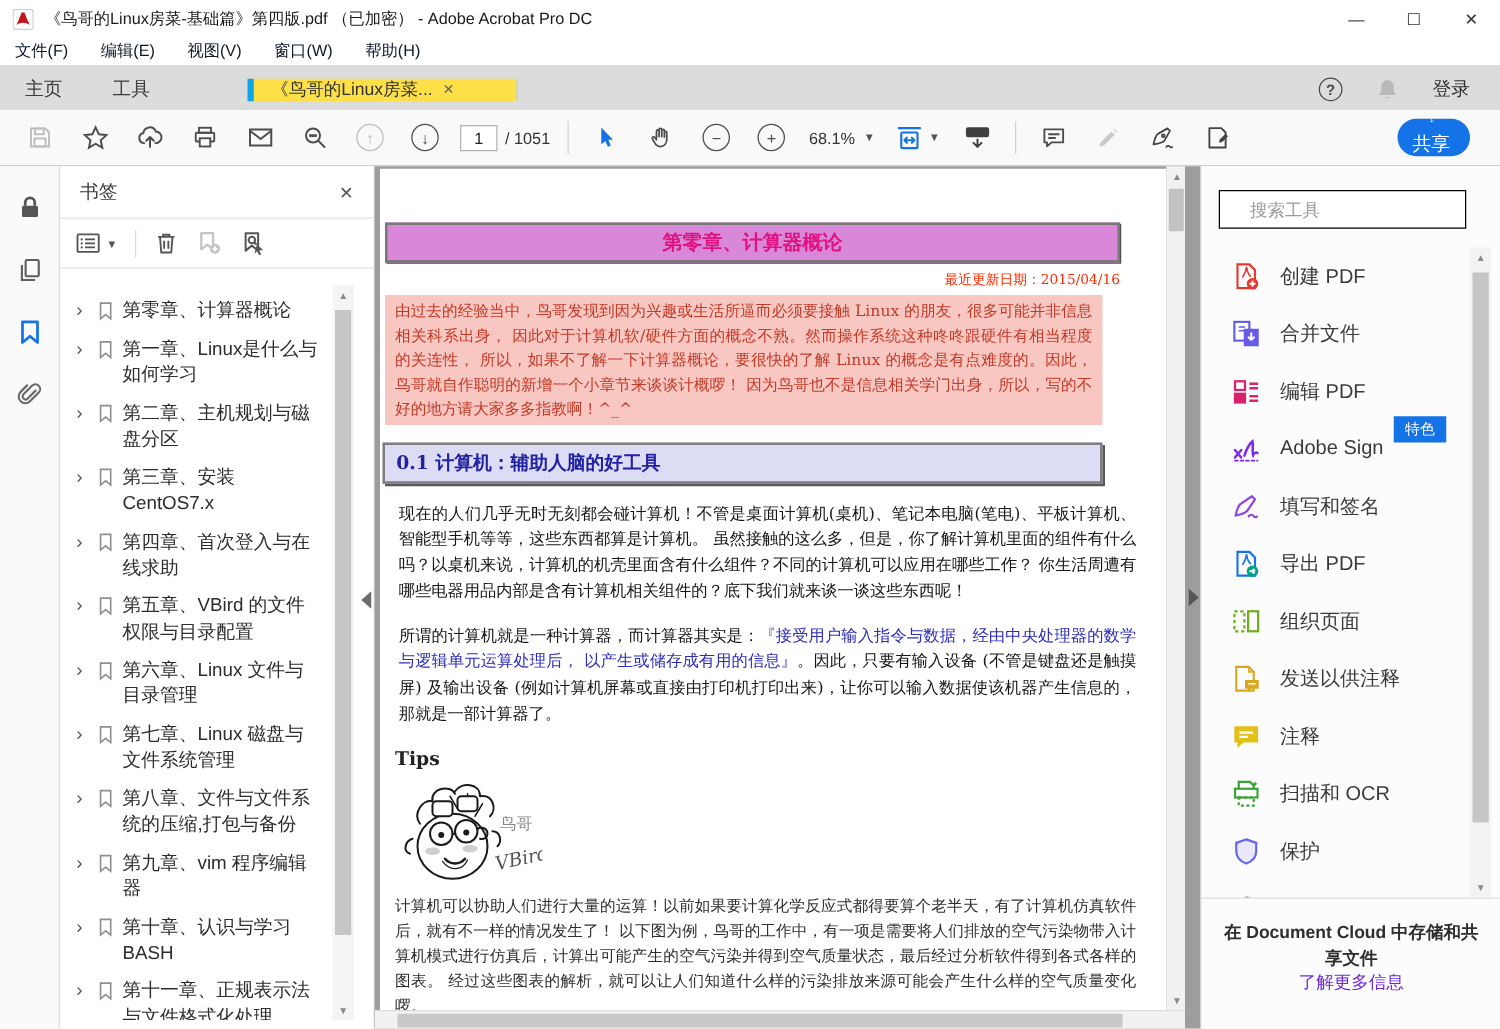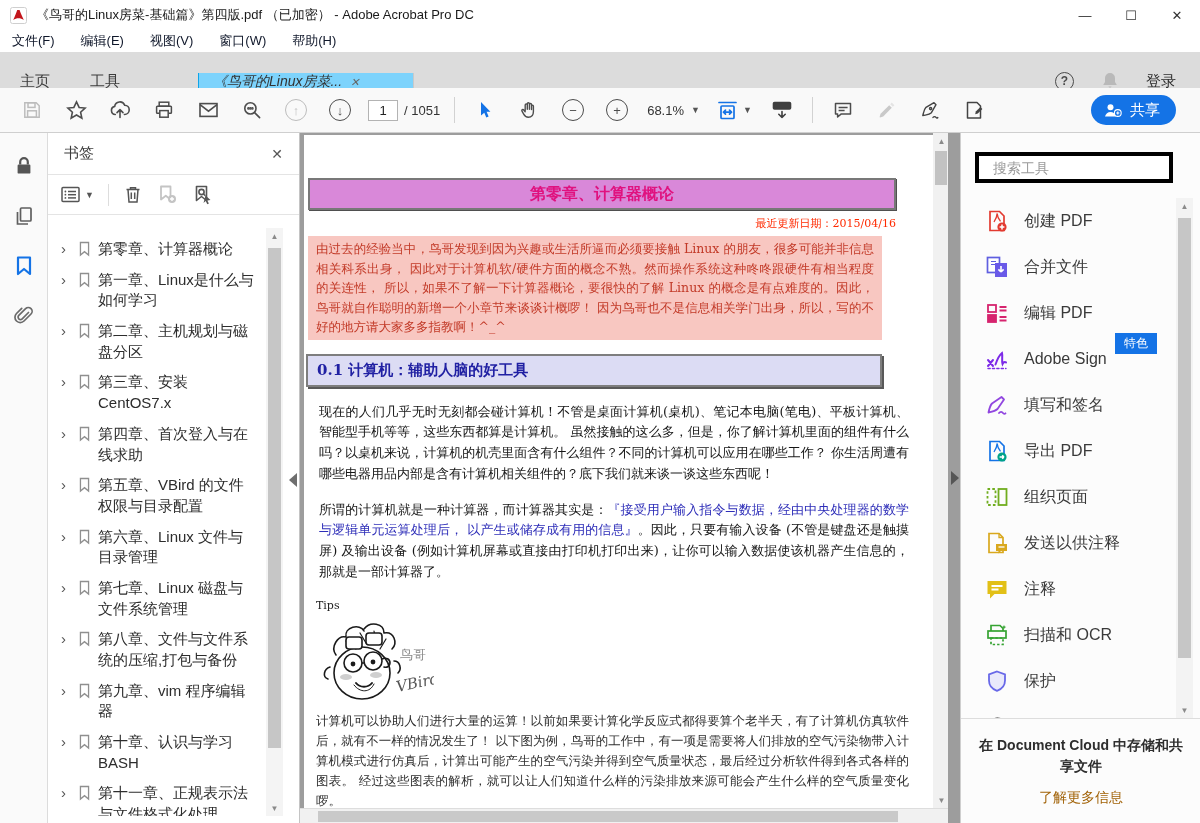--- a/index.html
+++ b/index.html
@@ -16,25 +16,25 @@
   .wbtn { width:46px; height:30px; display:flex; align-items:center; justify-content:center;
           font-size:13px; color:#333; }
 
   
   #menubar { position:absolute; left:0; top:30px; width:1200px; height:22px;
              background:#fff; display:flex; align-items:center; padding-left:12px; gap:26px; }
   .menu-item { font-size:13px; color:#0f172a; }
 
   
   #tabbar { position:absolute; left:0; top:52px; width:1200px; height:40px;
-            background:#dcdcdc; border-bottom:1px solid #c9c9c9; display:flex; align-items:flex-end; }
+            background:#dcdcdc; border-bottom:1px solid #c9c9c9; display:flex; align-items:center; }
   .tab { display:flex; align-items:center; padding:0 20px; font-size:15px; color:#3c3c3c; }
-  .doctab { margin-left:58px; width:216px; background:#7dd3fc; display:flex; align-items:center;
-            padding:0 10px 0 14px; font-size:14px; color:#333; border-left:1px solid #0ea5e9;
-            border-right:1px solid #c9c9c9;font-style:italic; }
+  .doctab { margin-left:58px; width:216px; background:#fde047; display:flex; align-items:center;
+            padding:0 10px 0 14px; font-size:14px; color:#333; border-left:5px solid #0ea5e9;
+            border-right:1px solid #c9c9c9; }
   .doctab .lbl { white-space:nowrap; overflow:hidden; }
   .tabclose { margin-left:8px; font-size:11px; color:#666; }
   .tr-cluster { margin-left:auto; display:flex; align-items:center; gap:26px; padding-right:24px; }
   .helpbtn { width:19px; height:19px; border:1.6px solid #4a4a4a; border-radius:50%;
              display:flex; align-items:center; justify-content:center; font-size:12px;
              font-weight:bold; color:#4a4a4a; }
   .login { font-size:15px; color:#2b2b2b; }
 
   
   #toolbar { position:absolute; left:0; top:88px; width:1200px; height:45px; background:#f9f9f9;
@@ -47,21 +47,21 @@
   .pagebox { display:flex; align-items:center; gap:6px; margin:0 6px; }
   .pageinput { width:30px; height:21px; border:1px solid #b3b3b3; background:#fff; text-align:center;
                font-size:13px; color:#222; font-family:"Liberation Sans",sans-serif; }
   .pagetotal { font-size:13px; color:#333; }
   .tsep { width:1px; height:26px; background:#d2d2d2; margin:0 8px; }
   .zoombox { display:flex; align-items:center; gap:7px; padding:0 8px; }
   .zoomval { font-size:13px; color:#333; }
   .caret { font-size:9px; color:#555; }
   .sharebtn { margin-left:auto; margin-right:14px; height:30px; background:#1473e6; color:#fff;
               border-radius:15px; display:flex; align-items:center; gap:8px; padding:0 16px 0 12px;
-              font-size:15px; }
+              font-size:15px;flex-direction:column; }
 
   
   #leftrail { position:absolute; left:0; top:133px; width:48px; height:690px; background:#fafafa;
               border-right:1px solid #dcdcdc; display:flex; flex-direction:column; align-items:center;
               padding-top:20px; gap:24px; }
   .railbtn { width:26px; height:26px; display:flex; align-items:center; justify-content:center; }
 
   #bmpanel { position:absolute; left:48px; top:133px; width:252px; height:690px; background:#fff;
              border-right:1px solid #c4c4c4; }
   .bm-header { height:42px; display:flex; align-items:center; padding:0 16px;
@@ -103,42 +103,42 @@
             justify-content:center; font-size:16px; font-weight:bold; color:#e0127f; }
   .updated { width:592px; text-align:right; color:#ff2a00; font-size:11px; margin-top:6px; }
   .introbox { margin:5px 11px 0 4px; width:574px; background:#f8c7c1; color:#c23a28; font-size:12.5px;
               line-height:1.56; padding:3px 8px; text-align:justify; }
   .sectionbox { margin:14px 0 0 2px; width:576px; background:#dcdcf4; border:2px solid #7e7e7e;
                 box-shadow:2px 2px 0 #595959; padding:5px 9px; font-size:15px; font-weight:bold;
                 color:#2121a3; }
   .para { margin:15px 24px 0 15px; font-size:13px; line-height:1.6; color:#161616; text-align:justify; }
   .quote { color:#2d2db8; }
   .tips { margin:12px 24px 0 12px; font-size:12.5px; line-height:1.6; color:#2e2e2e; text-align:justify; }
-  .tips-label { margin-right:14px; font-size:11px; color:#222; }
+  .tips-label { margin-right:14px; font-size:15px; color:#222;font-weight:bold; }
   .face { vertical-align:-12px; margin-right:4px; }
 
   
   #toolspanel { position:absolute; left:960px; top:133px; width:240px; height:690px; background:#fcfcfc;
                 border-left:1px solid #cfcfcf; }
-  .searchbox { position:absolute; left:14px; top:19px; width:198px; height:31px; border:4px solid #000000;
-               background:#fff; padding:0 14px; font-size:14px; color:#333;
+  .searchbox { position:absolute; left:14px; top:19px; width:198px; height:31px; border:1px solid #000000;
+               background:#fff; padding:0 24px; font-size:14px; color:#333;
                font-family:"Liberation Sans",sans-serif; }
   .searchbox::placeholder { color:#9a9a9a; }
   .tool-list { position:absolute; left:0; top:65px; width:218px; height:520px; overflow:hidden; }
   .tool-item { height:46px; display:flex; align-items:center; gap:15px; padding-left:24px; position:relative; }
   .tool-ic { width:24px; height:24px; flex:none; }
   .tool-label { font-size:16px; color:#3a3a3a; }
   .badge { position:absolute; right:22px; top:-3px; background:#1473e6; color:#fff; font-size:12px;
            padding:2px 9px; }
   .tp-scroll { position:absolute; right:7px; top:65px; width:17px; height:520px; background:#f3f3f3; }
   .tp-thumb { position:absolute; left:2px; top:20px; width:13px; height:440px; background:#c6c6c6; }
   .tp-divider { position:absolute; left:0; top:585px; width:240px; border-top:1px solid #ddd; }
   .tp-footer { position:absolute; left:0; top:602px; width:240px; text-align:center; padding:0 16px; }
   .tp-footer-title { font-size:14px; font-weight:bold; color:#2e2e2e; line-height:1.5; }
-  .tp-footer-link { margin-top:12px; font-size:14px; color:#a16207; }
+  .tp-footer-link { font-size:14px; color:#6d28d9; }
 
   svg { display:block; }
 </style>
 </head>
 <body>
 
 <div id="app">
 
   <div id="titlebar">
     <span class="appicon">

